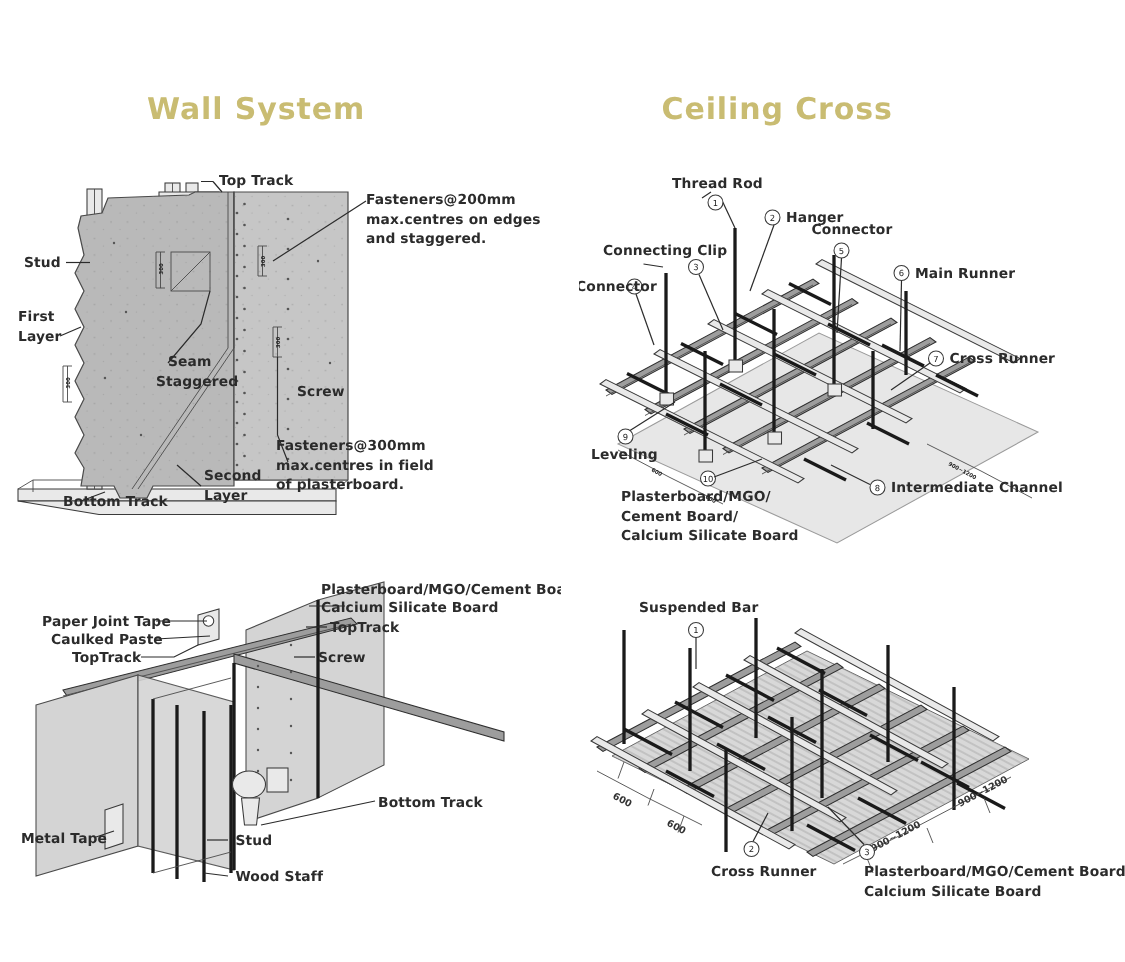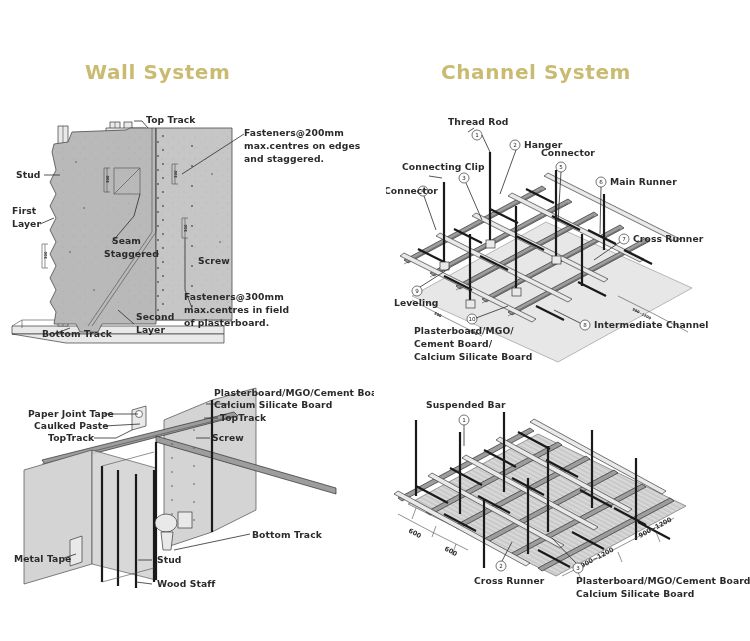--- a/index.html
+++ b/index.html
@@ -23,21 +23,21 @@
   }
   .heading {
     position: absolute;
     font-family: "DejaVu Sans", sans-serif;
     font-weight: bold;
     font-size: 20px;
     letter-spacing: 0.6px;
     color: #c9bc72;
     white-space: nowrap;
   }
-  #heading-wall { left: 85px; top: 60px; }
+  #heading-wall { left: 98px; top: 60px; }
   #heading-ceiling { left: 441px; top: 60px; }
 
   .panel { position: absolute; }
   #panel-wall-top { left: 6px; top: 112px; width: 368px; height: 248px; }
   #panel-ceiling-top { left: 386px; top: 110px; width: 364px; height: 262px; }
   #panel-wall-bottom { left: 6px; top: 382px; width: 368px; height: 216px; }
   #panel-ceiling-bottom { left: 386px; top: 386px; width: 364px; height: 216px; }
 
   .panel svg { display: block; }
 
@@ -77,21 +77,21 @@
     text-anchor: middle;
   }
   .dot { fill: #555; }
 </style>
 </head>
 <body>
 
 <div class="page">
 
   <div class="heading" id="heading-wall">Wall System</div>
-  <div class="heading" id="heading-ceiling">Channel System</div>
+  <div class="heading" id="heading-ceiling">Ceiling Cross</div>
 
   <div class="panel" id="panel-wall-top">
     <svg width="368" height="248" viewBox="0 0 368 248">
       <defs>
         <pattern id="speck" width="11" height="11" patternUnits="userSpaceOnUse">
           <circle cx="2" cy="3" r="0.5" fill="#888"></circle>
           <circle cx="8" cy="8" r="0.45" fill="#8d8d8d"></circle>
         </pattern>
       </defs>
 

